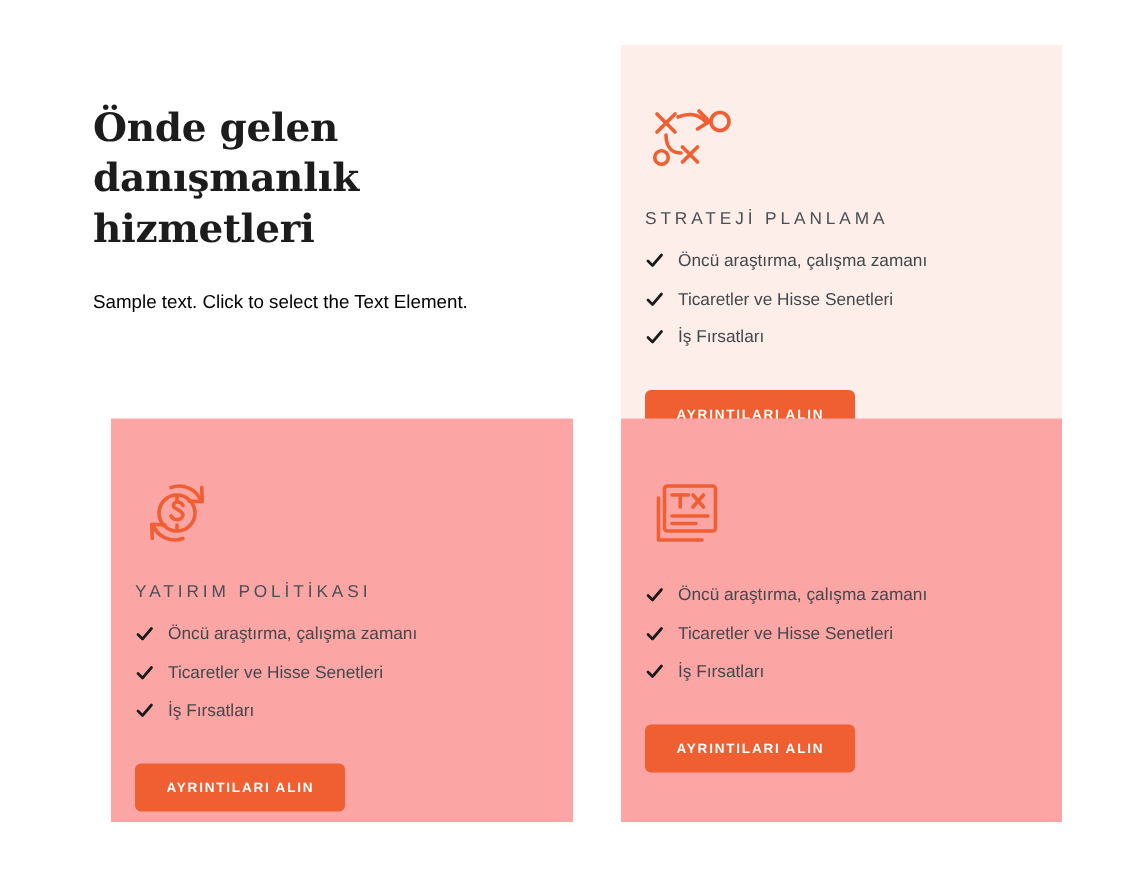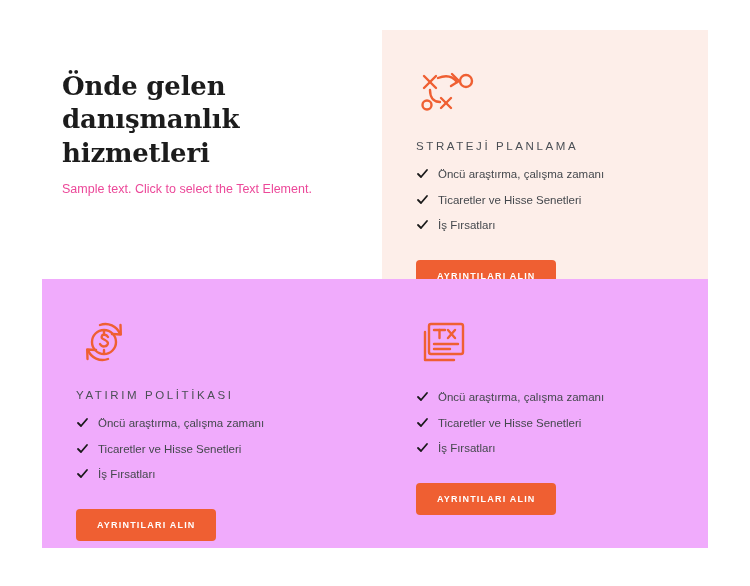--- a/index.html
+++ b/index.html
@@ -37,24 +37,24 @@
   .intro h1 {
     margin: 0;
     font-family: "DejaVu Serif", serif;
     font-size: 26px;
     line-height: 1.28;
     font-weight: 700;
     color: #1c1c1c;
     letter-spacing: -0.2px;
   }
   .intro p {
-    margin: 10px 0 0 0;
+    margin: 22px 0 0 0;
     font-size: 12.5px;
     line-height: 1.5;
-    color: #ec4899;
+    color: #000000;
   }
   
   .btn {
     display: inline-block;
     margin-top: 26px;
     background: #ef5f32;
     color: #ffffff;
     border: none;
     border-radius: 4px;
     font-family: "Liberation Sans", sans-serif;
@@ -62,25 +62,26 @@
     font-weight: 700;
     letter-spacing: 1.2px;
     padding: 11px 20px 11px 21px;
     cursor: pointer;
     text-transform: uppercase;
     white-space: nowrap;
   }
   
   .card {
     box-sizing: border-box;
-    padding: 34px 30px 30px 34px;
+    padding: 34px 30px 30px 16px;
     position: relative;
+    margin-left: 32px;
   }
   .card.pink  { background: #fdeee9; }
-  .card.blue  { background: #f0abfc; }
+  .card.blue  { background: #fca5a5; }
   .card-icon {
     height: 58px;
     margin-bottom: 18px;
     display: flex;
     align-items: center;
   }
   .card-title {
     font-size: 11.5px;
     font-weight: 400;
     letter-spacing: 2.6px;

